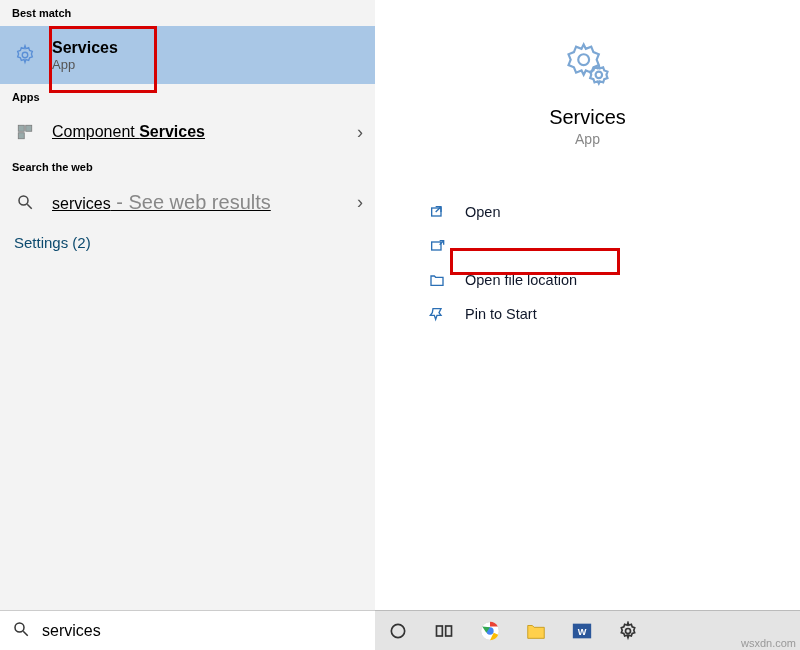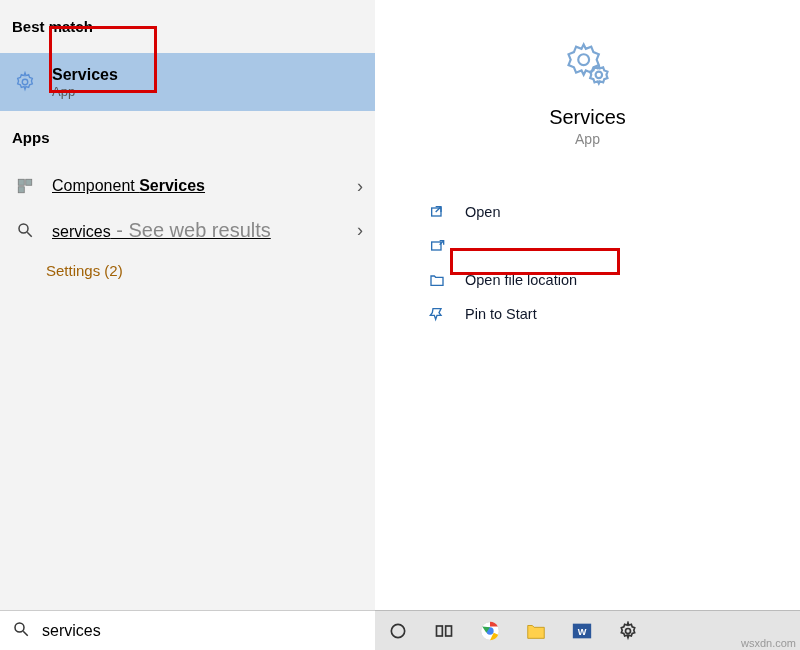--- a/index.html
+++ b/index.html
@@ -1,32 +1,32 @@
 <!DOCTYPE html>
 <html><head>
 <meta charset="utf-8">
 <style>
 * { margin: 0; padding: 0; box-sizing: border-box; font-family: "Segoe UI", Tahoma, sans-serif; }
 body { width: 800px; height: 650px; background: #fff; position: relative; overflow: hidden; }
 .left-panel { position: absolute; left: 0; top: 0; width: 375px; height: 610px; background: #f3f3f3; }
 .right-panel { position: absolute; left: 375px; top: 0; width: 425px; height: 610px; background: #fff; }
-.section-header { font-size: 15px; font-weight: 600; padding: 18px 12px; color: #000; }
+.section-header { font-size: 11px; font-weight: 600; padding: 7px 12px; color: #000; }
 .best-match-item { display: flex; align-items: center; height: 58px; background: #a9c7e6; padding-left: 12px; }
 .gear-icon-small { width: 26px; height: 26px; display: flex; align-items: center; justify-content: center; margin-right: 14px; color: #5a8fd6; }
 .best-match-text { display: flex; flex-direction: column; }
 .best-match-title { font-size: 16px; font-weight: 700; color: #000; }
 .best-match-sub { font-size: 13px; color: #555; }
 .red-box-1 { position: absolute; left: 49px; top: 26px; width: 108px; height: 67px; border: 3px solid #d60000; pointer-events: none; }
 .list-row { display: flex; align-items: center; height: 44px; padding: 0 12px; cursor: default; }
 .list-row .icon-slot { width: 26px; height: 26px; display: flex; align-items: center; justify-content: center; margin-right: 14px; }
 .list-row .label { font-size: 16px; color: #000; flex: 1; text-decoration: underline; }
 .list-row .label b { font-weight: 700; }
 .list-row .see-web { color: #888; font-size: 20px; }
 .chev { color: #555; font-size: 18px; }
-.settings-row { font-size: 15px; color: #a16207; padding: 10px 14px; margin-left: 32px; }
+.settings-row { font-size: 15px; color: #0c4a6e; padding: 10px 14px; }
 .search-bar { position: absolute; left: 0; bottom: 0; width: 375px; height: 40px; background: #fff; border-top: 1px solid #ccc; display: flex; align-items: center; padding: 0 12px; }
 .search-bar input { border: none; outline: none; font-size: 16px; flex: 1; margin-left: 12px; }
 .taskbar { position: absolute; left: 375px; bottom: 0; width: 425px; height: 40px; background: #e4e4e4; display: flex; align-items: center; border-top: 1px solid #bbb; }
 .taskbar .tb-item { width: 46px; height: 40px; display: flex; align-items: center; justify-content: center; }
 .app-hero { display: flex; flex-direction: column; align-items: center; padding-top: 38px; }
 .big-gear { width: 52px; height: 52px; margin-bottom: 8px; color: #7ca7d4; }
 .hero-title { font-size: 20px; font-weight: 400; margin-top: 8px; color: #000; }
 .hero-sub { font-size: 14px; color: #888; margin-top: 2px; }
 .actions { margin-top: 48px; padding-left: 52px; }
 .action-row { display: flex; align-items: center; height: 34px; cursor: default; }
@@ -59,20 +59,21 @@
       <svg viewBox="0 0 24 24" width="18" height="18" fill="#9aa" stroke="#777" stroke-width="1">
           <rect x="3" y="3" width="8" height="8"></rect>
           <rect x="13" y="3" width="8" height="8"></rect>
           <rect x="3" y="13" width="8" height="8"></rect>
         </svg>
     </span>
     <span class="label"><span>Component </span><b>Services</b></span>
     <span class="chev">›</span>
   </div>
 
+  <div class="section-header">Search the web</div>
   <div class="list-row">
     <span class="icon-slot">
       <svg viewBox="0 0 24 24" width="18" height="18" fill="none" stroke="#444" stroke-width="2">
           <circle cx="10" cy="10" r="6"></circle>
           <line x1="15" y1="15" x2="21" y2="21"></line>
         </svg>
     </span>
     <span class="label"><span>services</span><span class="see-web"> - See web results</span></span>
     <span class="chev">›</span>
   </div>

